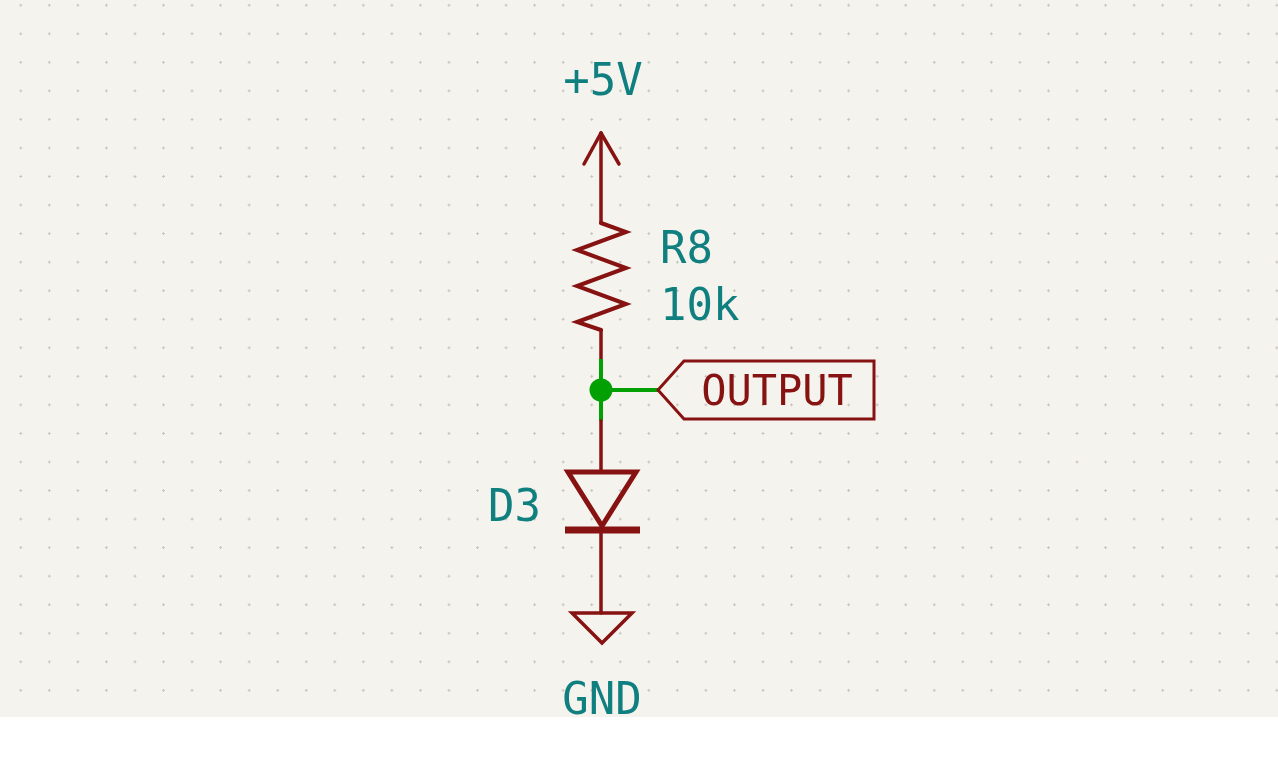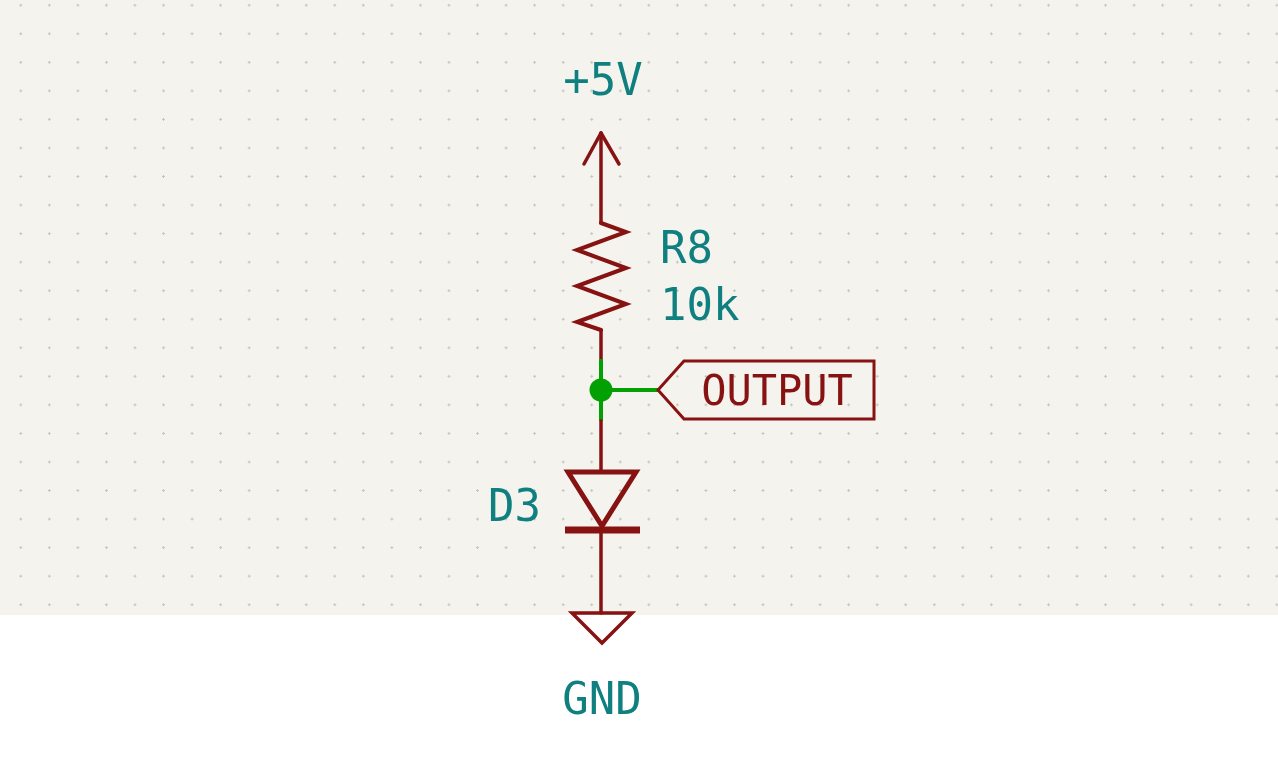--- a/index.html
+++ b/index.html
@@ -6,21 +6,21 @@
     margin: 0;
     padding: 0;
     width: 1278px;
     height: 767px;
     overflow: hidden;
     font-family: "DejaVu Sans Mono", monospace;
   }
   .canvas {
     position: relative;
     width: 1278px;
-    height: 615px;
+    height: 717px;
     background-color: #F5F3EE;
     background-image: radial-gradient(circle, #C7C3BD 1.1px, rgba(0,0,0,0) 1.1px);
     background-size: 28.55px 28.55px;
     background-position: 6.5px 19.5px;
   }
   svg { position: absolute; left: 0; top: 0; }
 
   .sym-stroke {
     stroke: #871212;
     fill: none;

